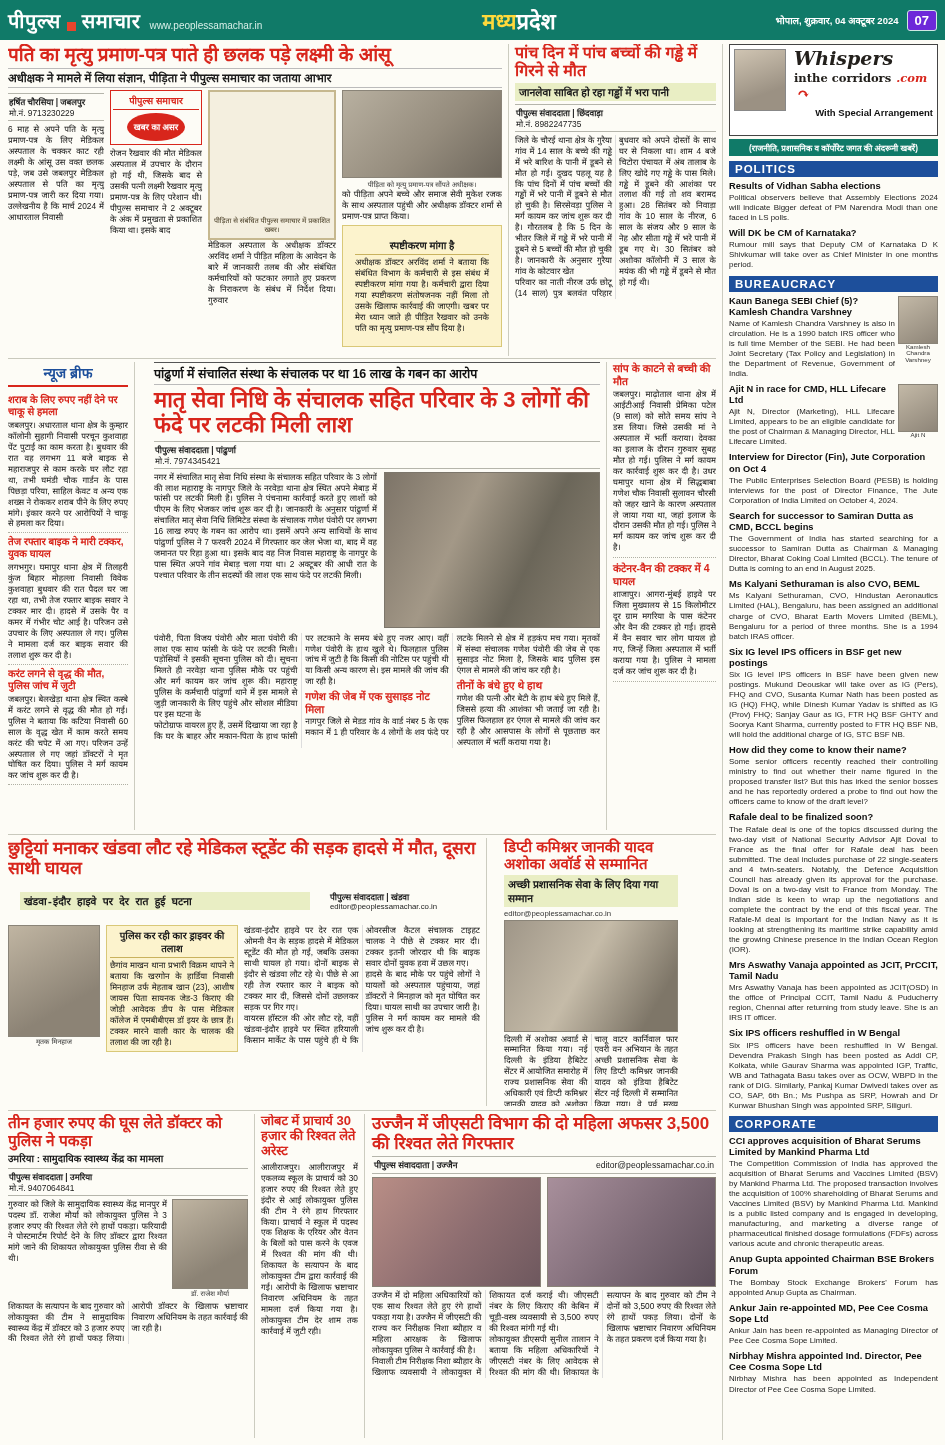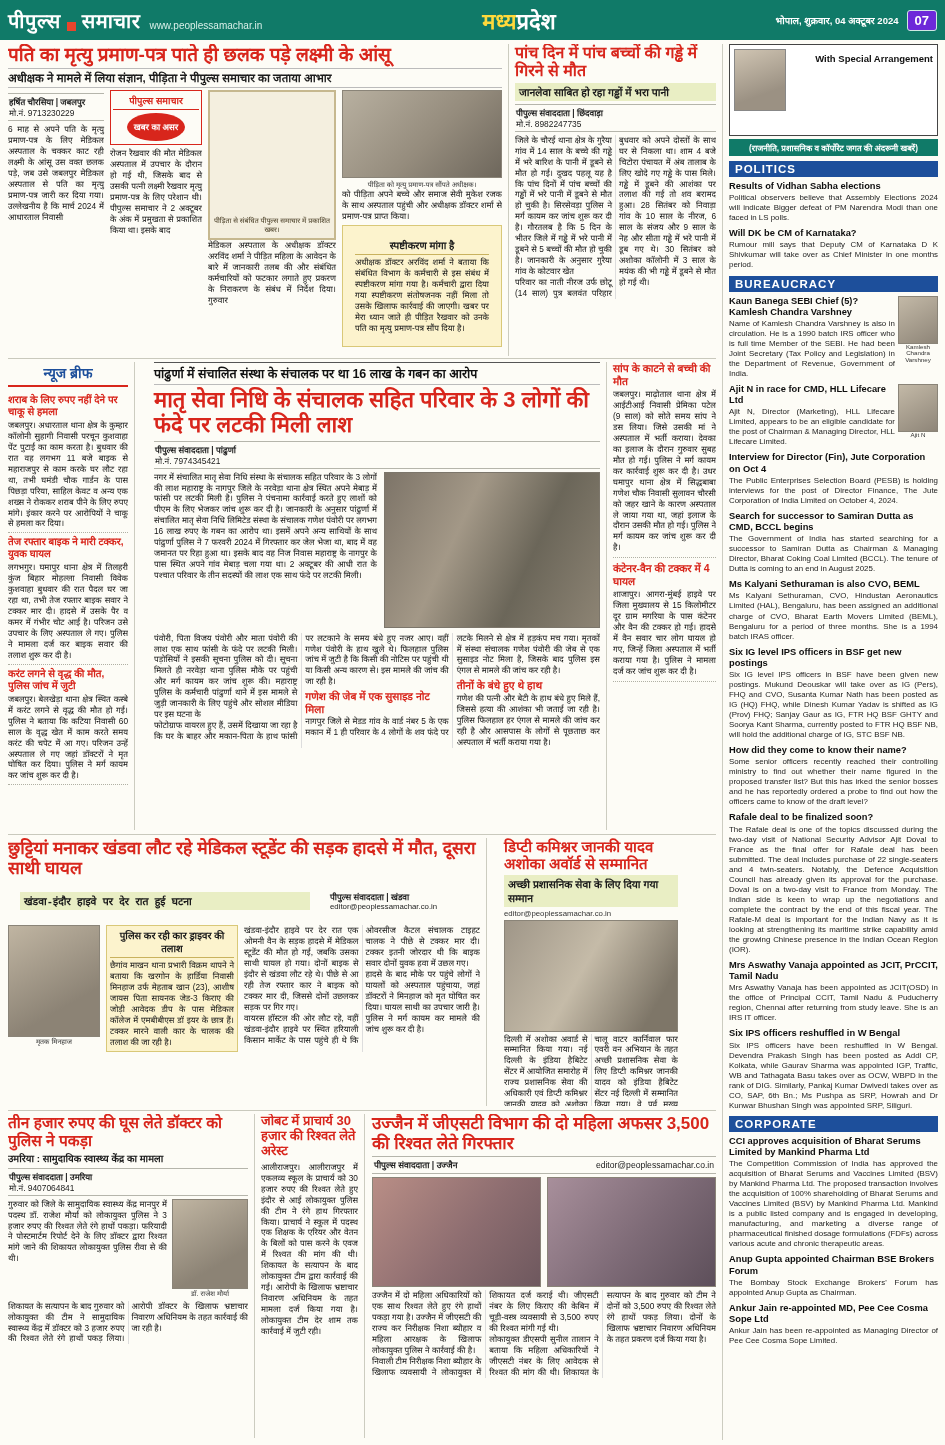--- a/index.html
+++ b/index.html
@@ -210,20 +210,26 @@
     </div>
     <div class="ch-cols">
       <p class="body">जिले के चौरई थाना क्षेत्र के गुरैया गांव में 14 साल के बच्चे की गड्ढे में भरे बारिश के पानी में डूबने से मौत हो गई। दुखद पहलू यह है कि पांच दिनों में पांच बच्चों की गड्ढों में भरे पानी में डूबने से मौत हो चुकी है। सिरसेवड़ा पुलिस ने मर्ग कायम कर जांच शुरू कर दी है। गौरतलब है कि 5 दिन के भीतर जिले में गड्ढे में भरे पानी में डूबने से 5 बच्चों की मौत हो चुकी है। जानकारी के अनुसार गुरैया गांव के कोटवार खेत</p>
       <p class="body">परिवार का नाती नीरज उर्फ छोटू (14 साल) पुत्र बलवंत परिहार बुधवार को अपने दोस्तों के साथ घर से निकला था। शाम 4 बजे चिटोरा पंचायत में अंब तालाब के लिए खोदे गए गड्ढे के पास मिले। गड्ढे में डूबने की आशंका पर तलाश की गई तो शव बरामद हुआ। 28 सितंबर को निवाड़ा गांव के 10 साल के नीरज, 6 साल के संजय और 9 साल के नेह और सीता गड्ढे में भरे पानी में डूब गए थे। 30 सितंबर को अशोका कॉलोनी में 3 साल के मयंक की भी गड्ढे में डूबने से मौत हो गई थी।</p>
     </div>
   </section>
 
   <aside class="region vr" id="col-right">
     <div class="whispers">
       <div class="wh-photo"></div>
+      <div class="wh-logo">
+        <span class="wh-l1">Whispers</span>
+        <span class="wh-l2">inthe corridors</span>
+        <span class="wh-com">.com</span>
+        <span class="wh-arrow">↷</span>
+      </div>
       <div class="wh-arr">With Special Arrangement</div>
     </div>
     <div class="wh-tagline">(राजनीति, प्रशासनिक व कॉर्पोरेट जगत की अंदरूनी खबरें)</div>
 
     <div class="sec-bar">POLITICS</div>
     <div class="rc-item">
       <div class="rc-title">Results of Vidhan Sabha elections</div>
       <div class="rc-body">Political observers believe that Assembly Elections 2024 will indicate Bigger defeat of PM Narendra Modi than one faced in LS polls.</div>
     </div>
     <div class="rc-item">
@@ -286,20 +292,24 @@
       <div class="rc-title">CCI approves acquisition of Bharat Serums Limited by Mankind Pharma Ltd</div>
       <div class="rc-body">The Competition Commission of India has approved the acquisition of Bharat Serums and Vaccines Limited (BSV) by Mankind Pharma Ltd. The proposed transaction involves the acquisition of 100% shareholding of Bharat Serums and Vaccines Limited (BSV) by Mankind Pharma Ltd. Mankind is a public listed company and is engaged in developing, manufacturing, and marketing a diverse range of pharmaceutical finished dosage formulations (FDFs) across various acute and chronic therapeutic areas.</div>
     </div>
     <div class="rc-item">
       <div class="rc-title">Anup Gupta appointed Chairman BSE Brokers Forum</div>
       <div class="rc-body">The Bombay Stock Exchange Brokers' Forum has appointed Anup Gupta as Chairman.</div>
     </div>
     <div class="rc-item">
       <div class="rc-title">Ankur Jain re-appointed MD, Pee Cee Cosma Sope Ltd</div>
       <div class="rc-body">Ankur Jain has been re-appointed as Managing Director of Pee Cee Cosma Sope Limited.</div>
+    </div>
+    <div class="rc-item">
+      <div class="rc-title">Nirbhay Mishra appointed Ind. Director, Pee Cee Cosma Sope Ltd</div>
+      <div class="rc-body">Nirbhay Mishra has been appointed as Independent Director of Pee Cee Cosma Sope Limited.</div>
     </div>
   </aside>
 
   <aside class="region" id="col-briefs">
     <div class="brief-head">न्यूज ब्रीफ</div>
     <div class="brief-item">
       <div class="brief-title">शराब के लिए रुपए नहीं देने पर चाकू से हमला</div>
       <p class="body">जबलपुर। अधारताल थाना क्षेत्र के कुम्हार कॉलोनी सुहागी निवासी परचून कुशवाहा पेंट पुटाई का काम करता है। बुधवार की रात वह लगभग 11 बजे बाइक से महाराजपुर से काम करके घर लौट रहा था, तभी घमंडी चौक गार्डन के पास पिछड़ा परिया, साहिल केवट व अन्य एक शख्स ने रोककर शराब पीने के लिए रुपए मांगे। इंकार करने पर आरोपियों ने चाकू से हमला कर दिया।</p>
     </div>
     <div class="brief-item">

